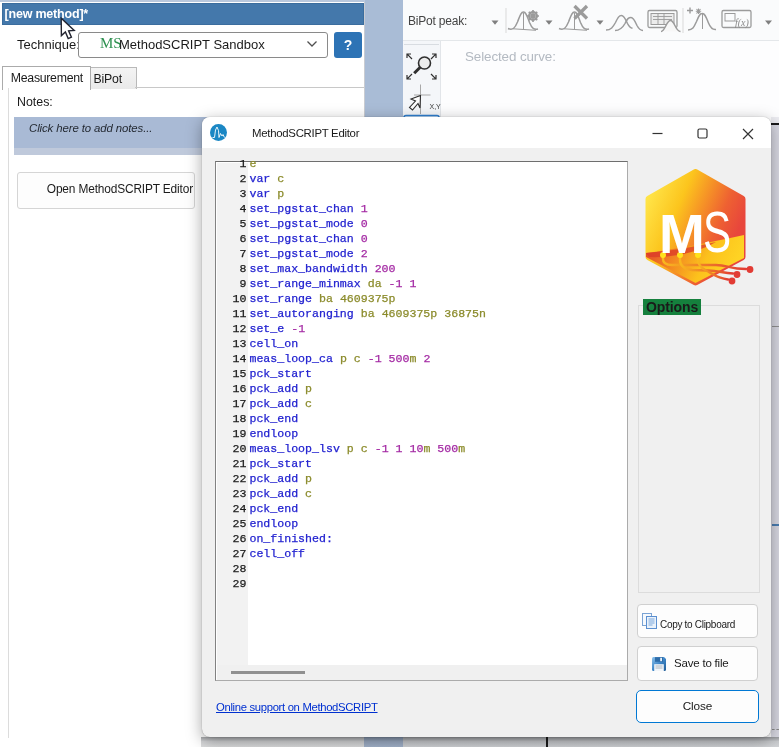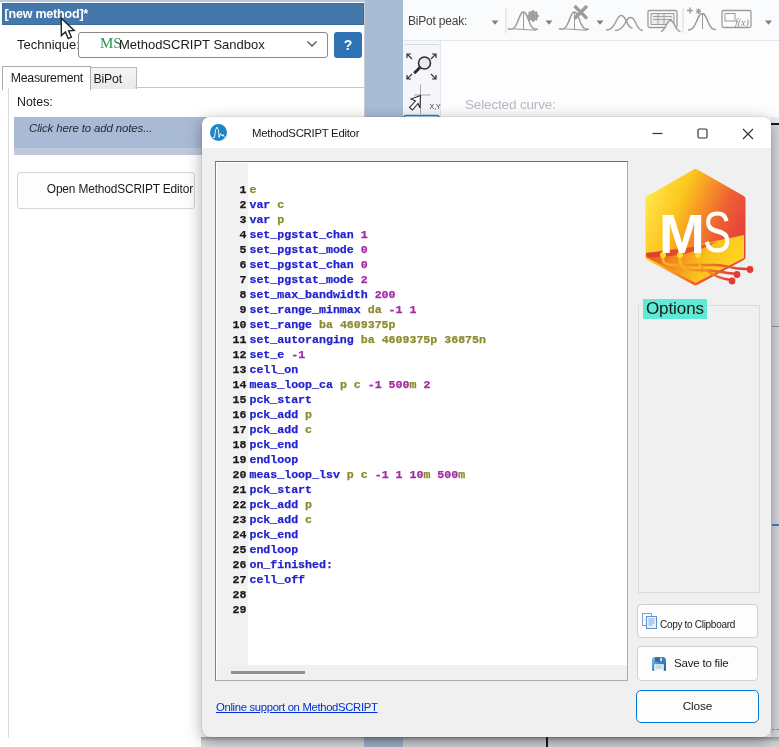--- a/index.html
+++ b/index.html
@@ -19,21 +19,21 @@
 
 <div class="abs" style="left:365px;top:0;width:38px;height:747px;background:#a9bcd6;"></div>
 <div class="abs" style="left:364px;top:0;width:1px;height:747px;background:#c9ccd2;"></div>
 
 <div class="abs" style="left:403px;top:0;width:376px;height:40px;background:#fafbfc;border-bottom:1px solid #e4e7ea;"></div>
 
 <div class="abs" style="left:403px;top:41px;width:37px;height:706px;background:#f4f6f9;border-right:1px solid #e2e5e9;"></div>
 <div class="abs" style="left:404px;top:44px;width:35px;height:0;border-top:1px solid #d8dce1;"></div>
 
 <div class="abs" style="left:441px;top:41px;width:338px;height:706px;background:#fdfdfe;"></div>
-<div class="abs" style="left:465px;top:49px;font-size:13.4px;letter-spacing:-0.1px;color:#b4bac2;margin-top:48px;">Selected curve:</div>
+<div class="abs" style="left:465px;top:49px;font-size:13.4px;letter-spacing:-0.1px;color:#b4bac2;">Selected curve:</div>
 
 <div class="abs" style="left:408px;top:14px;font-size:12px;letter-spacing:-0.2px;color:#444444;">BiPot peak:</div>
 <svg class="abs" style="left:403px;top:0;" width="376" height="40" viewBox="0 0 376 40">
 <g fill="#7f7f7f">
  <path d="M88.5 20.5 h7 l-3.5 4.2 z"></path>
  <path d="M142.5 20.5 h7 l-3.5 4.2 z"></path>
  <path d="M193.5 20.5 h7 l-3.5 4.2 z"></path>
  <path d="M362 20.5 h7 l-3.5 4.2 z"></path>
 </g>
 <path d="M103 8 V33" stroke="#d9d9d9" stroke-width="1"></path>
@@ -144,21 +144,21 @@
       <rect x="1" y="1" width="9" height="9" rx="1.5" fill="none" stroke="#333" stroke-width="1.2"></rect>
     </svg>
   <svg class="abs" style="left:540px;top:11px;" width="12" height="12" viewBox="0 0 12 12">
       <path d="M1 1 L11 11 M11 1 L1 11" stroke="#333" stroke-width="1.2"></path>
     </svg>
 
   <div class="abs" style="left:13px;top:44px;width:413px;height:520px;background:#ffffff;border-top:1.5px solid #6e6e6e;border-left:1px solid #828282;border-right:1px solid #ababab;border-bottom:1px solid #ababab;box-sizing:border-box;"></div>
 
   <div class="abs" style="left:14.5px;top:45.5px;width:31px;height:503px;background:#f2f2f2;"></div>
 
-  <div id="code" class="abs mono" style="left:30.5px;top:65px;font-size:11.6px;line-height:15px;white-space:pre;font-weight:bold;"><span class="ln">&nbsp;1</span><span class="v">e</span>
+  <div id="code" class="abs mono" style="left:30.5px;top:39px;font-size:11.6px;line-height:15px;white-space:pre;"><span class="ln">&nbsp;1</span><span class="v">e</span>
 <span class="ln">&nbsp;2</span><span class="c">var</span><span class="v"> c</span>
 <span class="ln">&nbsp;3</span><span class="c">var</span><span class="v"> p</span>
 <span class="ln">&nbsp;4</span><span class="c">set_pgstat_chan</span><span class="n"> 1</span>
 <span class="ln">&nbsp;5</span><span class="c">set_pgstat_mode</span><span class="n"> 0</span>
 <span class="ln">&nbsp;6</span><span class="c">set_pgstat_chan</span><span class="n"> 0</span>
 <span class="ln">&nbsp;7</span><span class="c">set_pgstat_mode</span><span class="n"> 2</span>
 <span class="ln">&nbsp;8</span><span class="c">set_max_bandwidth</span><span class="n"> 200</span>
 <span class="ln">&nbsp;9</span><span class="c">set_range_minmax</span><span class="v"> da</span><span class="n"> -1 1</span>
 <span class="ln">10</span><span class="c">set_range</span><span class="v"> ba 4609375p</span>
 <span class="ln">11</span><span class="c">set_autoranging</span><span class="v"> ba 4609375p 36875n</span>
@@ -218,21 +218,21 @@
 <circle cx="18" cy="86" r="3" fill="#ffe11c"></circle>
 <circle cx="35" cy="86" r="3" fill="#ffe11c"></circle>
 <circle cx="53" cy="86" r="3" fill="#ffe11c"></circle>
 <text x="14" y="84" font-size="55" font-weight="bold" fill="#ffffff" font-family="Liberation Sans,sans-serif">M</text>
 <g transform="translate(58,83) scale(0.74,1)">
         <text x="0" y="0" font-size="57" fill="#ffffff" font-family="Liberation Sans,sans-serif">S</text>
       </g>
 </svg>
 
   <div class="abs" style="left:436px;top:188px;width:122px;height:288px;border:1px solid #dcdcdc;box-sizing:border-box;"></div>
-  <div class="abs" style="left:441px;top:182px;background:#5eead4;padding:0 3px;font-size:17px;letter-spacing:-0.1px;color:#1a1a1a;">Options</div>
+  <div class="abs" style="left:441px;top:182px;background:#15803d;padding:0 3px;font-size:14px;letter-spacing:-0.1px;color:#1a1a1a;font-weight:bold;">Options</div>
 
   <div class="abs" style="left:435px;top:487px;width:121px;height:34px;background:#fdfdfd;border:1px solid #d0d0d0;border-radius:4px;box-sizing:border-box;"></div>
   <svg class="abs" style="left:440px;top:496px;" width="16" height="16" viewBox="0 0 16 16">
  <rect x="0.5" y="0.5" width="9" height="12" fill="#f5f9fd" stroke="#7aa3d4" stroke-width="1"></rect>
  <rect x="4.5" y="3.5" width="10" height="12" fill="#eaf2fb" stroke="#5b8fd0" stroke-width="1"></rect>
  <path d="M6.5 6 H12.5 M6.5 8 H12.5 M6.5 10 H12.5 M6.5 12 H10.5" stroke="#6f9fd8" stroke-width="0.9"></path>
 </svg>
   <div class="abs" style="left:458px;top:502px;font-size:10px;letter-spacing:-0.3px;color:#1a1a1a;">Copy to Clipboard</div>
 
   <div class="abs" style="left:435px;top:529px;width:121px;height:35px;background:#fdfdfd;border:1px solid #d0d0d0;border-radius:4px;box-sizing:border-box;"></div>

